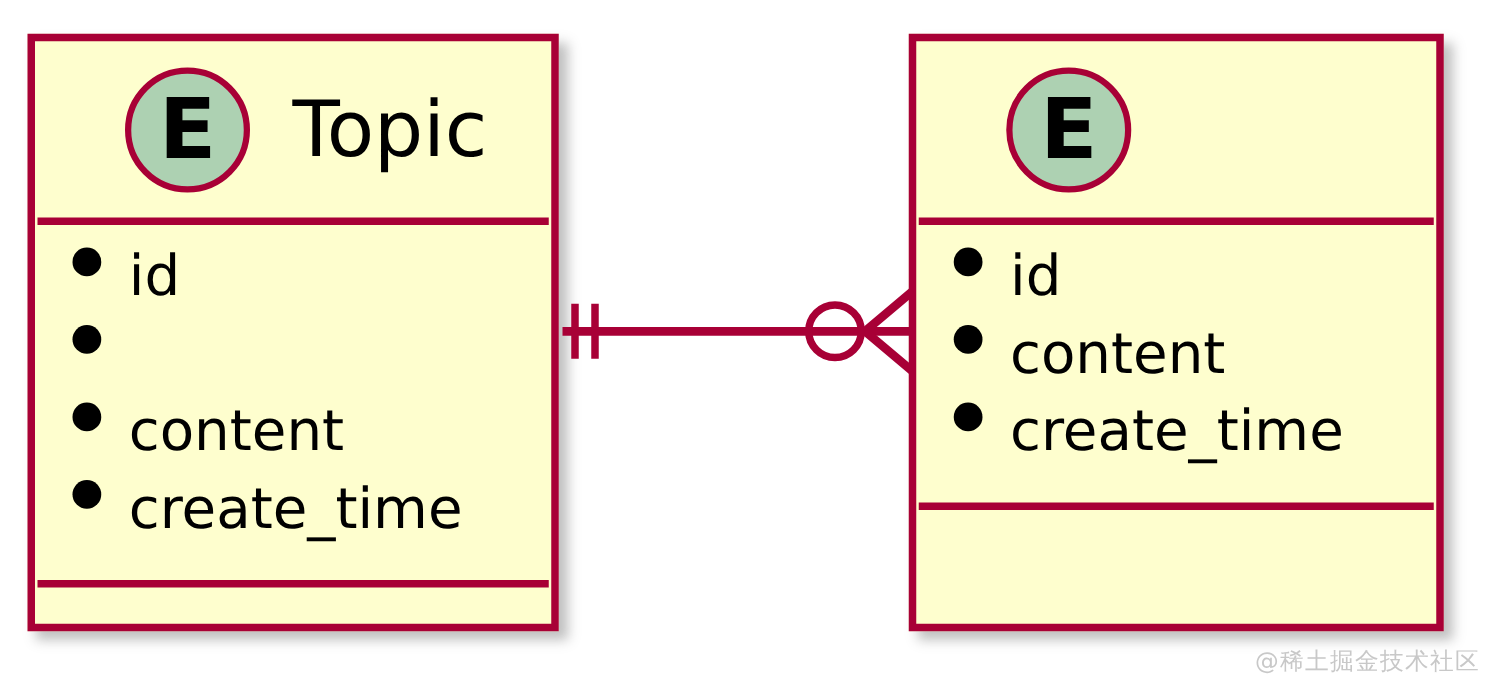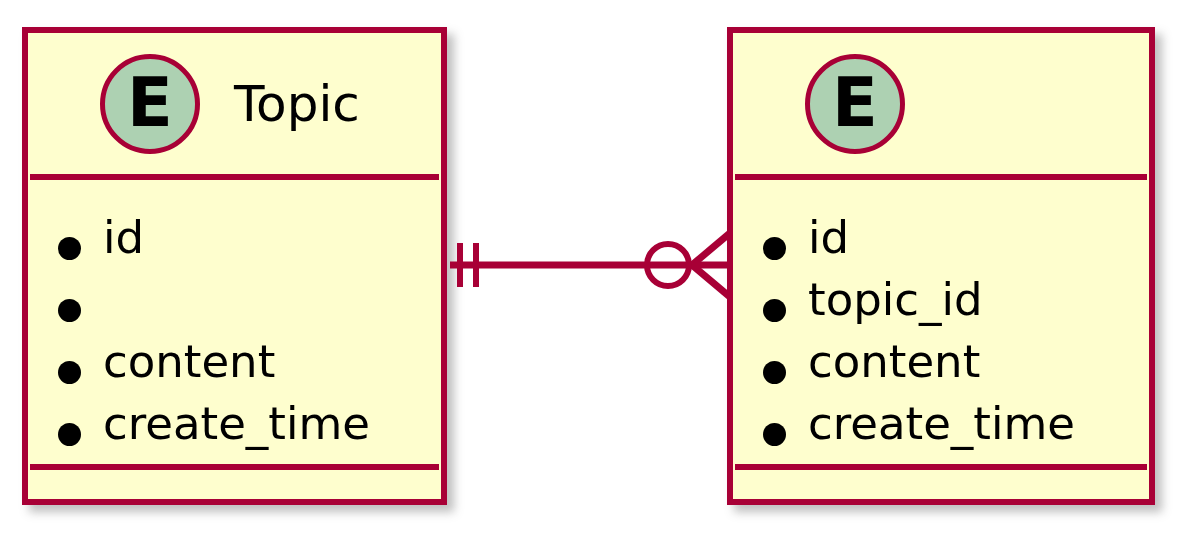--- a/index.html
+++ b/index.html
@@ -62,21 +62,21 @@
     flex: 0 0 auto;
   }
   .entity-badge-letter {
     font-size: 67px;
     font-weight: bold;
     color: #000000;
     line-height: 1;
     font-family: "DejaVu Sans", "Liberation Sans", sans-serif;
   }
   .entity-title {
-    font-size: 50px;
+    font-size: 62px;
     color: #000000;
     margin-left: 34px;
     line-height: 1;
     white-space: nowrap;
     font-family: "DejaVu Sans", "Liberation Sans", sans-serif;
   }
 
   
   .divider {
     height: 6px;
@@ -84,21 +84,21 @@
     margin: 0 2px;
   }
 
   
   .attr-list {
     padding: 18px 0 0 30px;
     box-sizing: border-box;
   }
   .attr-row {
     display: flex;
-    align-items: flex-end;
+    align-items: flex-start;
     height: 62px;
   }
   .attr-bullet {
     width: 23px;
     height: 23px;
     border-radius: 50%;
     background: #000000;
     flex: 0 0 auto;
   }
   .attr-label {
@@ -183,24 +183,20 @@
 
     <div class="divider"></div>
 
     <div class="attr-list">
       <div class="attr-row">
         <span class="attr-bullet"></span>
         <span class="attr-label">id</span>
       </div>
       <div class="attr-row">
         <span class="attr-bullet"></span>
-        <span class="attr-label">topic_id</span>
-      </div>
-      <div class="attr-row">
-        <span class="attr-bullet"></span>
         <span class="attr-label">content</span>
       </div>
       <div class="attr-row">
         <span class="attr-bullet"></span>
         <span class="attr-label">create_time</span>
       </div>
     </div>
 
     <div class="divider" style="margin-top:18px;"></div>
     <div class="entity-footer"></div>
@@ -211,14 +207,15 @@
     <line x1="10" y1="50" x2="288" y2="50" stroke="#A80036" stroke-width="7"></line>
 
     <line x1="20" y1="28" x2="20" y2="72" stroke="#A80036" stroke-width="6"></line>
     <line x1="36" y1="28" x2="36" y2="72" stroke="#A80036" stroke-width="6"></line>
 
     <circle cx="228" cy="50" r="21" fill="none" stroke="#A80036" stroke-width="6"></circle>
     <line x1="252" y1="50" x2="290" y2="18" stroke="#A80036" stroke-width="7"></line>
     <line x1="252" y1="50" x2="290" y2="82" stroke="#A80036" stroke-width="7"></line>
   </svg>
 
+  <div id="watermark">@稀土掘金技术社区</div>
 
 </div>
 
 </body></html>

